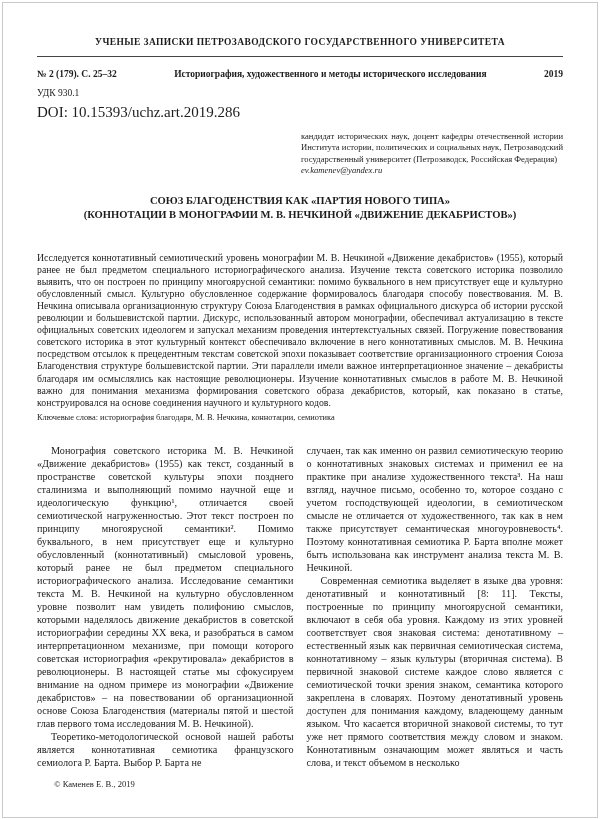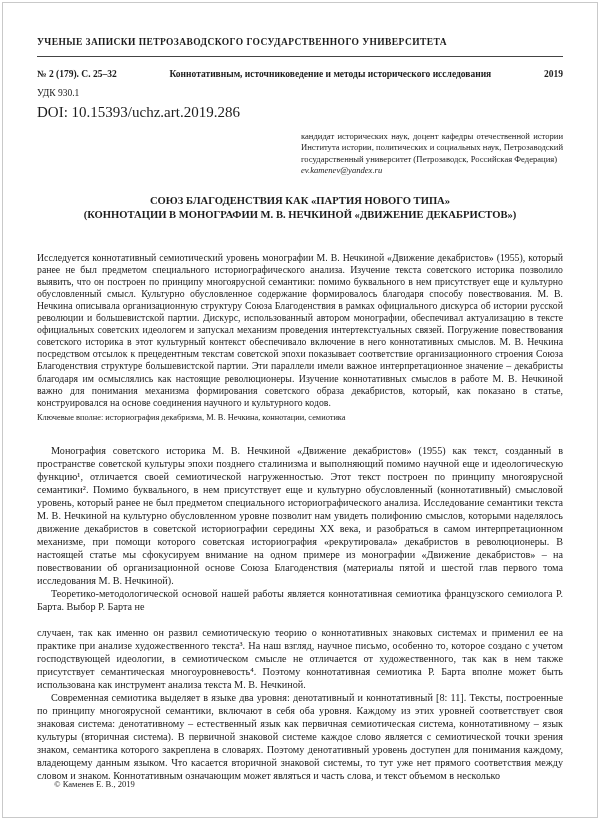--- a/index.html
+++ b/index.html
@@ -9,20 +9,21 @@
     box-sizing:border-box;
     width:596px; height:816px;
     margin:2px;
     border:1px solid #c9c9c9;
     background:#ffffff;
     padding:34px 34px 0 34px;
     font-family:"Liberation Serif", serif;
     color:#1c1c1c;
   }
   .journal-header {
+    text-align:center;
     font-weight:bold;
     font-size:9.5px;
     letter-spacing:0.4px;
     white-space:nowrap;
   }
   .header-rule {
     border:none;
     border-top:1.2px solid #444;
     margin:9px 0 0 0;
   }
@@ -77,21 +78,20 @@
     line-height:11px;
     margin-top:3px;
   }
   .columns {
     display:flex;
     gap:13px;
     margin-top:21px;
     font-size:10.2px;
     line-height:13px;
     text-align:justify;
-    flex-direction:column;
   }
   .col { flex:1; min-width:0; }
   .col p { margin:0; }
   .col p.indent { text-indent:14px; }
   .footer {
     position:absolute;
     left:35px;
     top:776px;
     font-size:8.6px;
     margin-left:16px;
@@ -100,39 +100,39 @@
 </head>
 <body>
 
 <div class="page">
 
   <div class="journal-header">УЧЕНЫЕ ЗАПИСКИ ПЕТРОЗАВОДСКОГО ГОСУДАРСТВЕННОГО УНИВЕРСИТЕТА</div>
   <hr class="header-rule">
 
   <div class="issue-line">
     <span>№ 2 (179). С. 25–32</span>
-    <span class="mid">Коннотативным, источниковедение и методы исторического исследования</span>
+    <span class="mid">Историография, художественного и методы исторического исследования</span>
     <span>2019</span>
   </div>
 
   <div class="udk">УДК 930.1</div>
   <div class="doi">DOI: 10.15393/uchz.art.2019.286</div>
 
   <div class="author-block">
     <div class="author-affiliation">кандидат исторических наук, доцент кафедры отечественной истории Института истории, политических и социальных наук,  Петрозаводский государственный университет (Петрозаводск, Российская Федерация)</div>
     <div class="author-email">ev.kamenev@yandex.ru</div>
   </div>
 
   <div class="article-title">
     <div>СОЮЗ БЛАГОДЕНСТВИЯ КАК «ПАРТИЯ НОВОГО ТИПА»</div>
     <div>(КОННОТАЦИИ В МОНОГРАФИИ М. В. НЕЧКИНОЙ «ДВИЖЕНИЕ ДЕКАБРИСТОВ»)</div>
   </div>
 
   <div class="abstract">Исследуется коннотативный семиотический уровень монографии М. В. Нечкиной «Движение декабристов» (1955), который ранее не был предметом специального историографического анализа. Изучение текста советского историка позволило выявить, что он построен по принципу многоярусной семантики: помимо буквального в нем присутствует еще и культурно обусловленный смысл. Культурно обусловленное содержание формировалось благодаря способу повествования. М. В. Нечкина описывала организационную структуру Союза Благоденствия в рамках официального дискурса об истории русской революции и большевистской партии. Дискурс, использованный автором монографии, обеспечивал актуализацию в тексте официальных советских идеологем и запускал механизм проведения интертекстуальных связей. Погружение повествования советского историка в этот культурный контекст обеспечивало включение в него коннотативных смыслов. М. В. Нечкина посредством отсылок к прецедентным текстам советской эпохи показывает соответствие организационного строения Союза Благоденствия структуре большевистской партии. Эти параллели имели важное интерпретационное значение – декабристы благодаря им осмыслялись как настоящие революционеры. Изучение коннотативных смыслов в работе М. В. Нечкиной важно для понимания механизма формирования советского образа декабристов, который, как показано в статье, конструировался на основе соединения научного и культурного кодов.</div>
-  <div class="keywords">Ключевые вполне: историография декабризма, М. В. Нечкина, коннотации, семиотика</div>
+  <div class="keywords">Ключевые слова: историография благодаря, М. В. Нечкина, коннотации, семиотика</div>
 
   <div class="columns">
     <div class="col">
       <p class="indent">Монография советского историка М. В. Нечкиной «Движение декабристов» (1955) как текст, созданный в пространстве советской культуры эпохи позднего сталинизма и выполняющий помимо научной еще и идеологическую функцию¹, отличается своей семиотической нагруженностью. Этот текст построен по принципу многоярусной семантики². Помимо буквального, в нем присутствует еще и культурно обусловленный (коннотативный) смысловой уровень, который ранее не был предметом специального историографического анализа. Исследование семантики текста М. В. Нечкиной на культурно обусловленном уровне позволит нам увидеть полифонию смыслов, которыми наделялось движение декабристов в советской историографии середины XX века, и разобраться в самом интерпретационном механизме, при помощи которого советская историография «рекрутировала» декабристов в революционеры. В настоящей статье мы сфокусируем внимание на одном примере из монографии «Движение декабристов» – на повествовании об организационной основе Союза Благоденствия (материалы пятой и шестой глав первого тома исследования М. В. Нечкиной).</p>
       <p class="indent">Теоретико-методологической основой нашей работы является коннотативная семиотика французского семиолога Р. Барта. Выбор Р. Барта не</p>
     </div>
     <div class="col">
       <p>случаен, так как именно он развил семиотическую теорию о коннотативных знаковых системах и применил ее на практике при анализе художественного текста³. На наш взгляд, научное письмо, особенно то, которое создано с учетом господствующей идеологии, в семиотическом смысле не отличается от художественного, так как в нем также присутствует семантическая многоуровневость⁴. Поэтому коннотативная семиотика Р. Барта вполне может быть использована как инструмент анализа текста М. В. Нечкиной.</p>
       <p class="indent">Современная семиотика выделяет в языке два уровня: денотативный и коннотативный [8: 11]. Тексты, построенные по принципу многоярусной семантики, включают в себя оба уровня. Каждому из этих уровней соответствует своя знаковая система: денотативному – естественный язык как первичная семиотическая система, коннотативному – язык культуры (вторичная система). В первичной знаковой системе каждое слово является с семиотической точки зрения знаком, семантика которого закреплена в словарях. Поэтому денотативный уровень доступен для понимания каждому, владеющему данным языком. Что касается вторичной знаковой системы, то тут уже нет прямого соответствия между словом и знаком. Коннотативным означающим может являться и часть слова, и текст объемом в несколько</p>
     </div>

